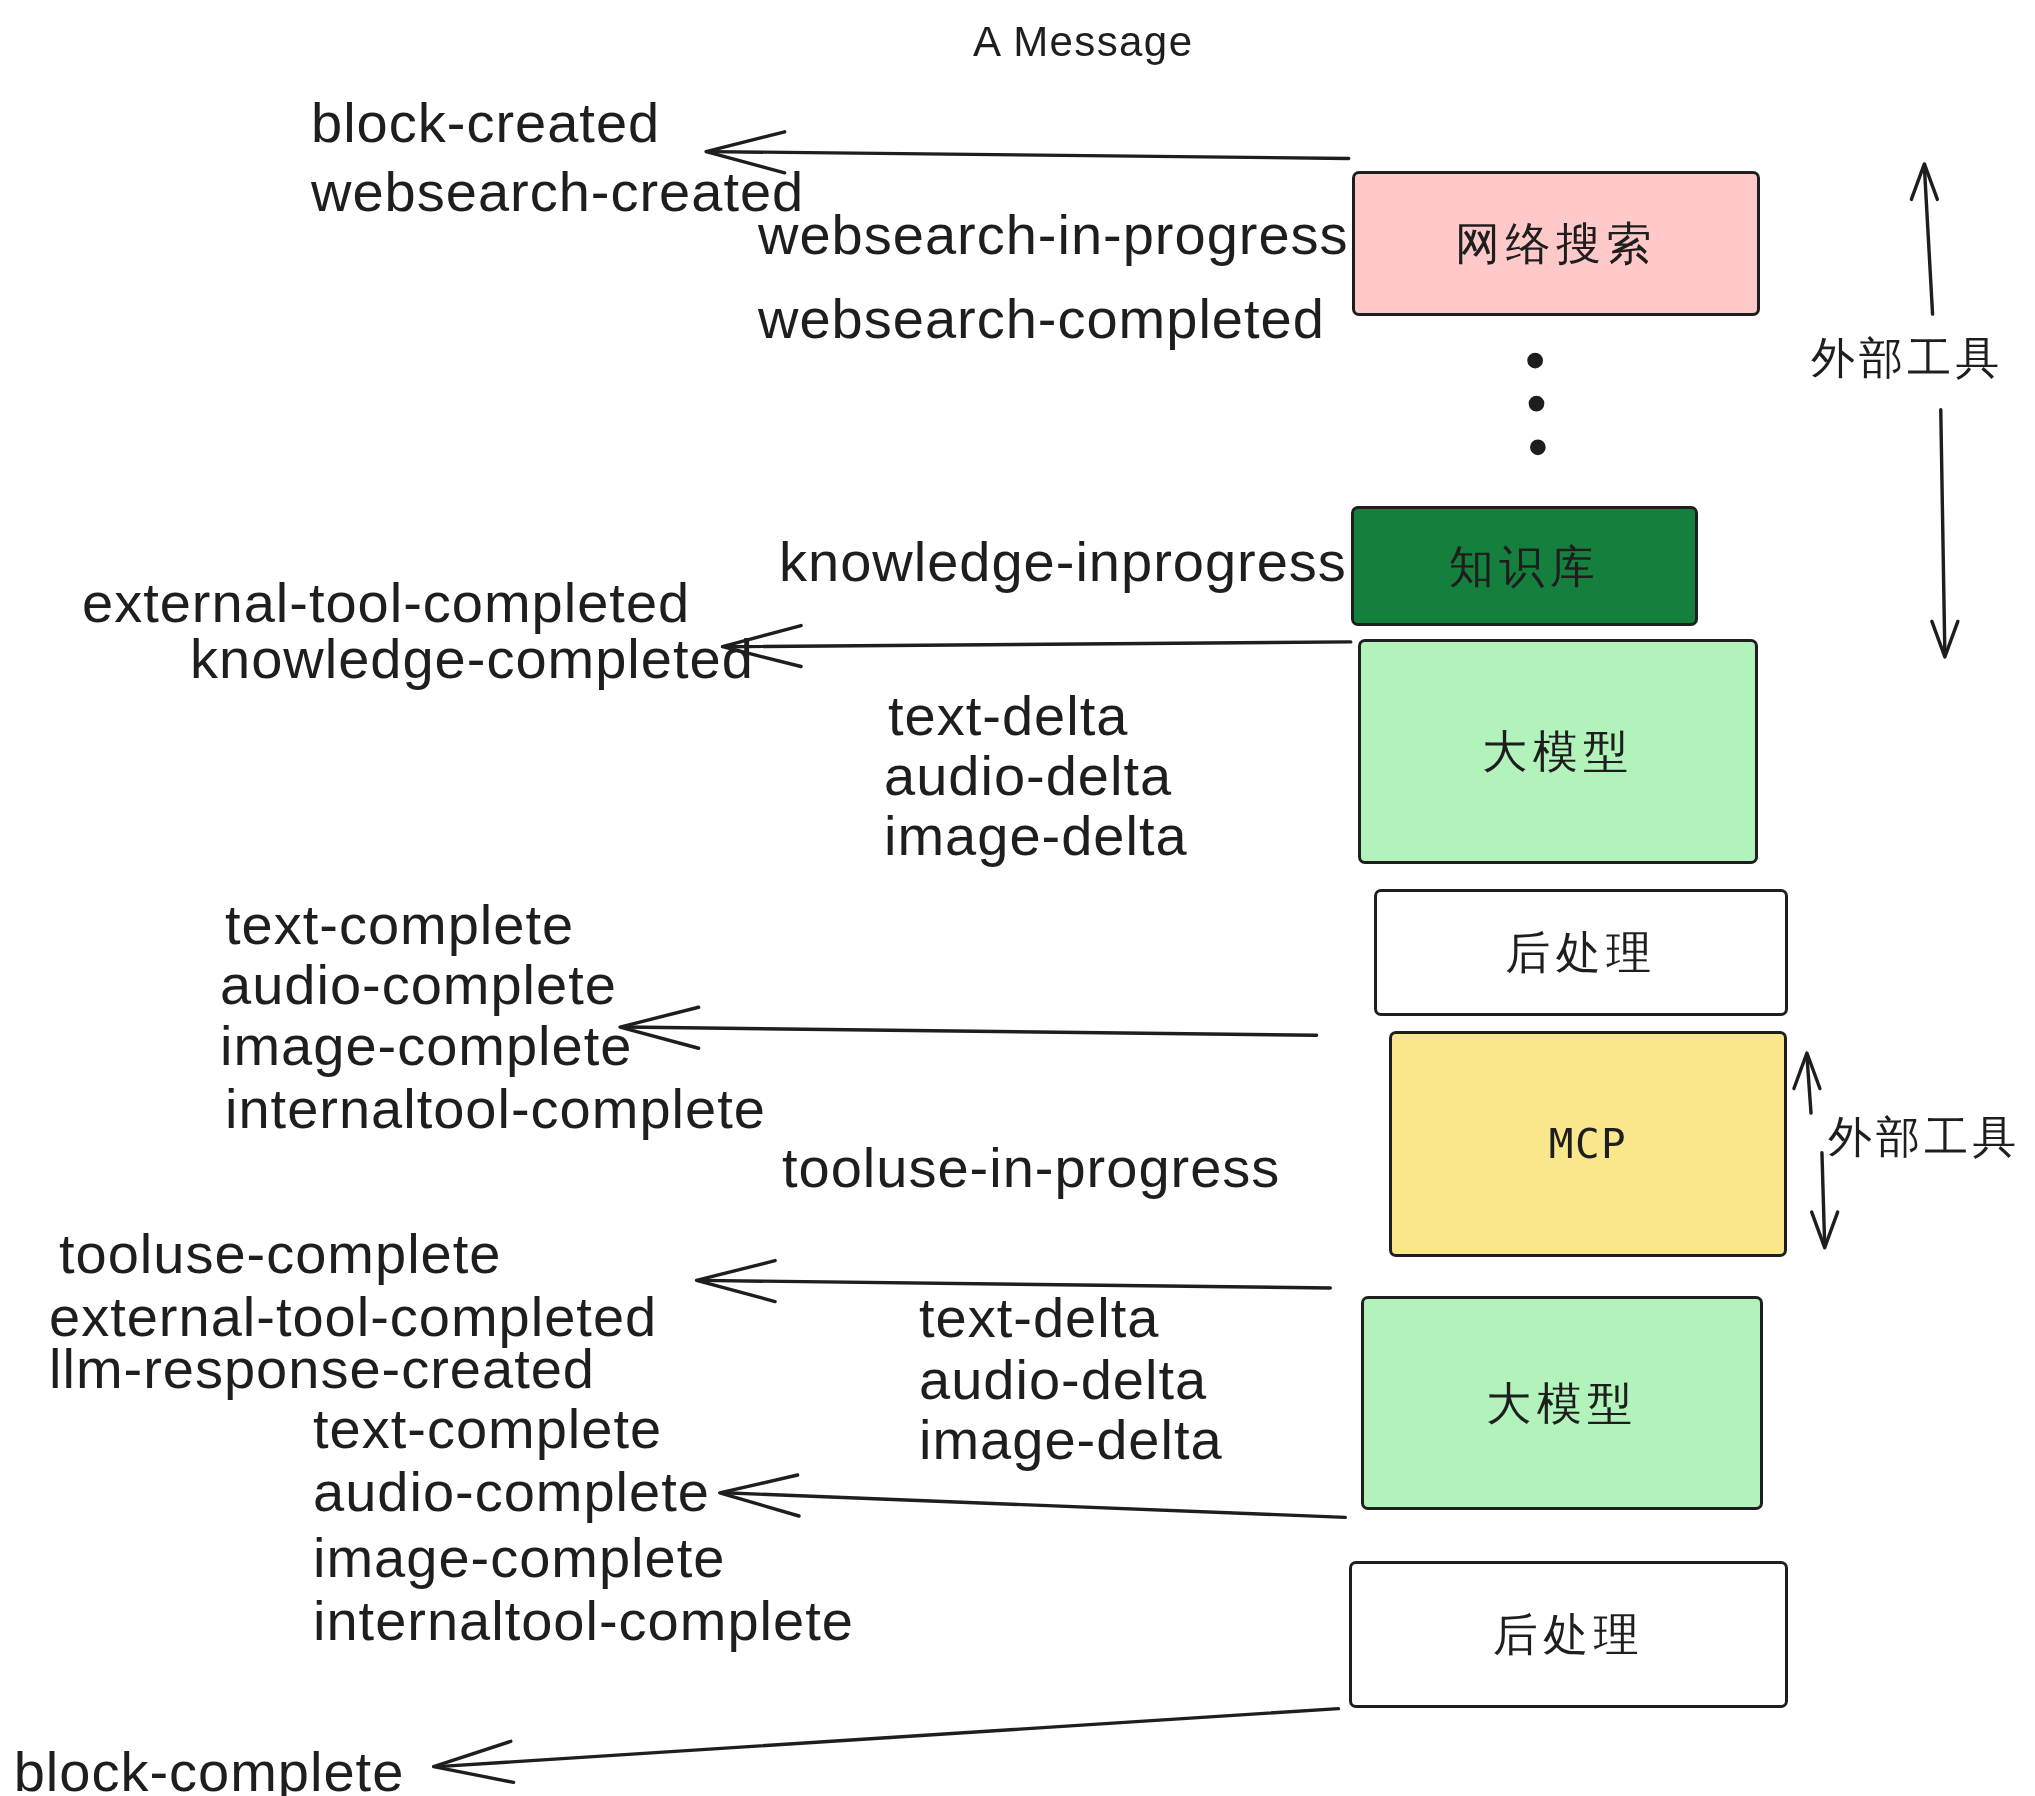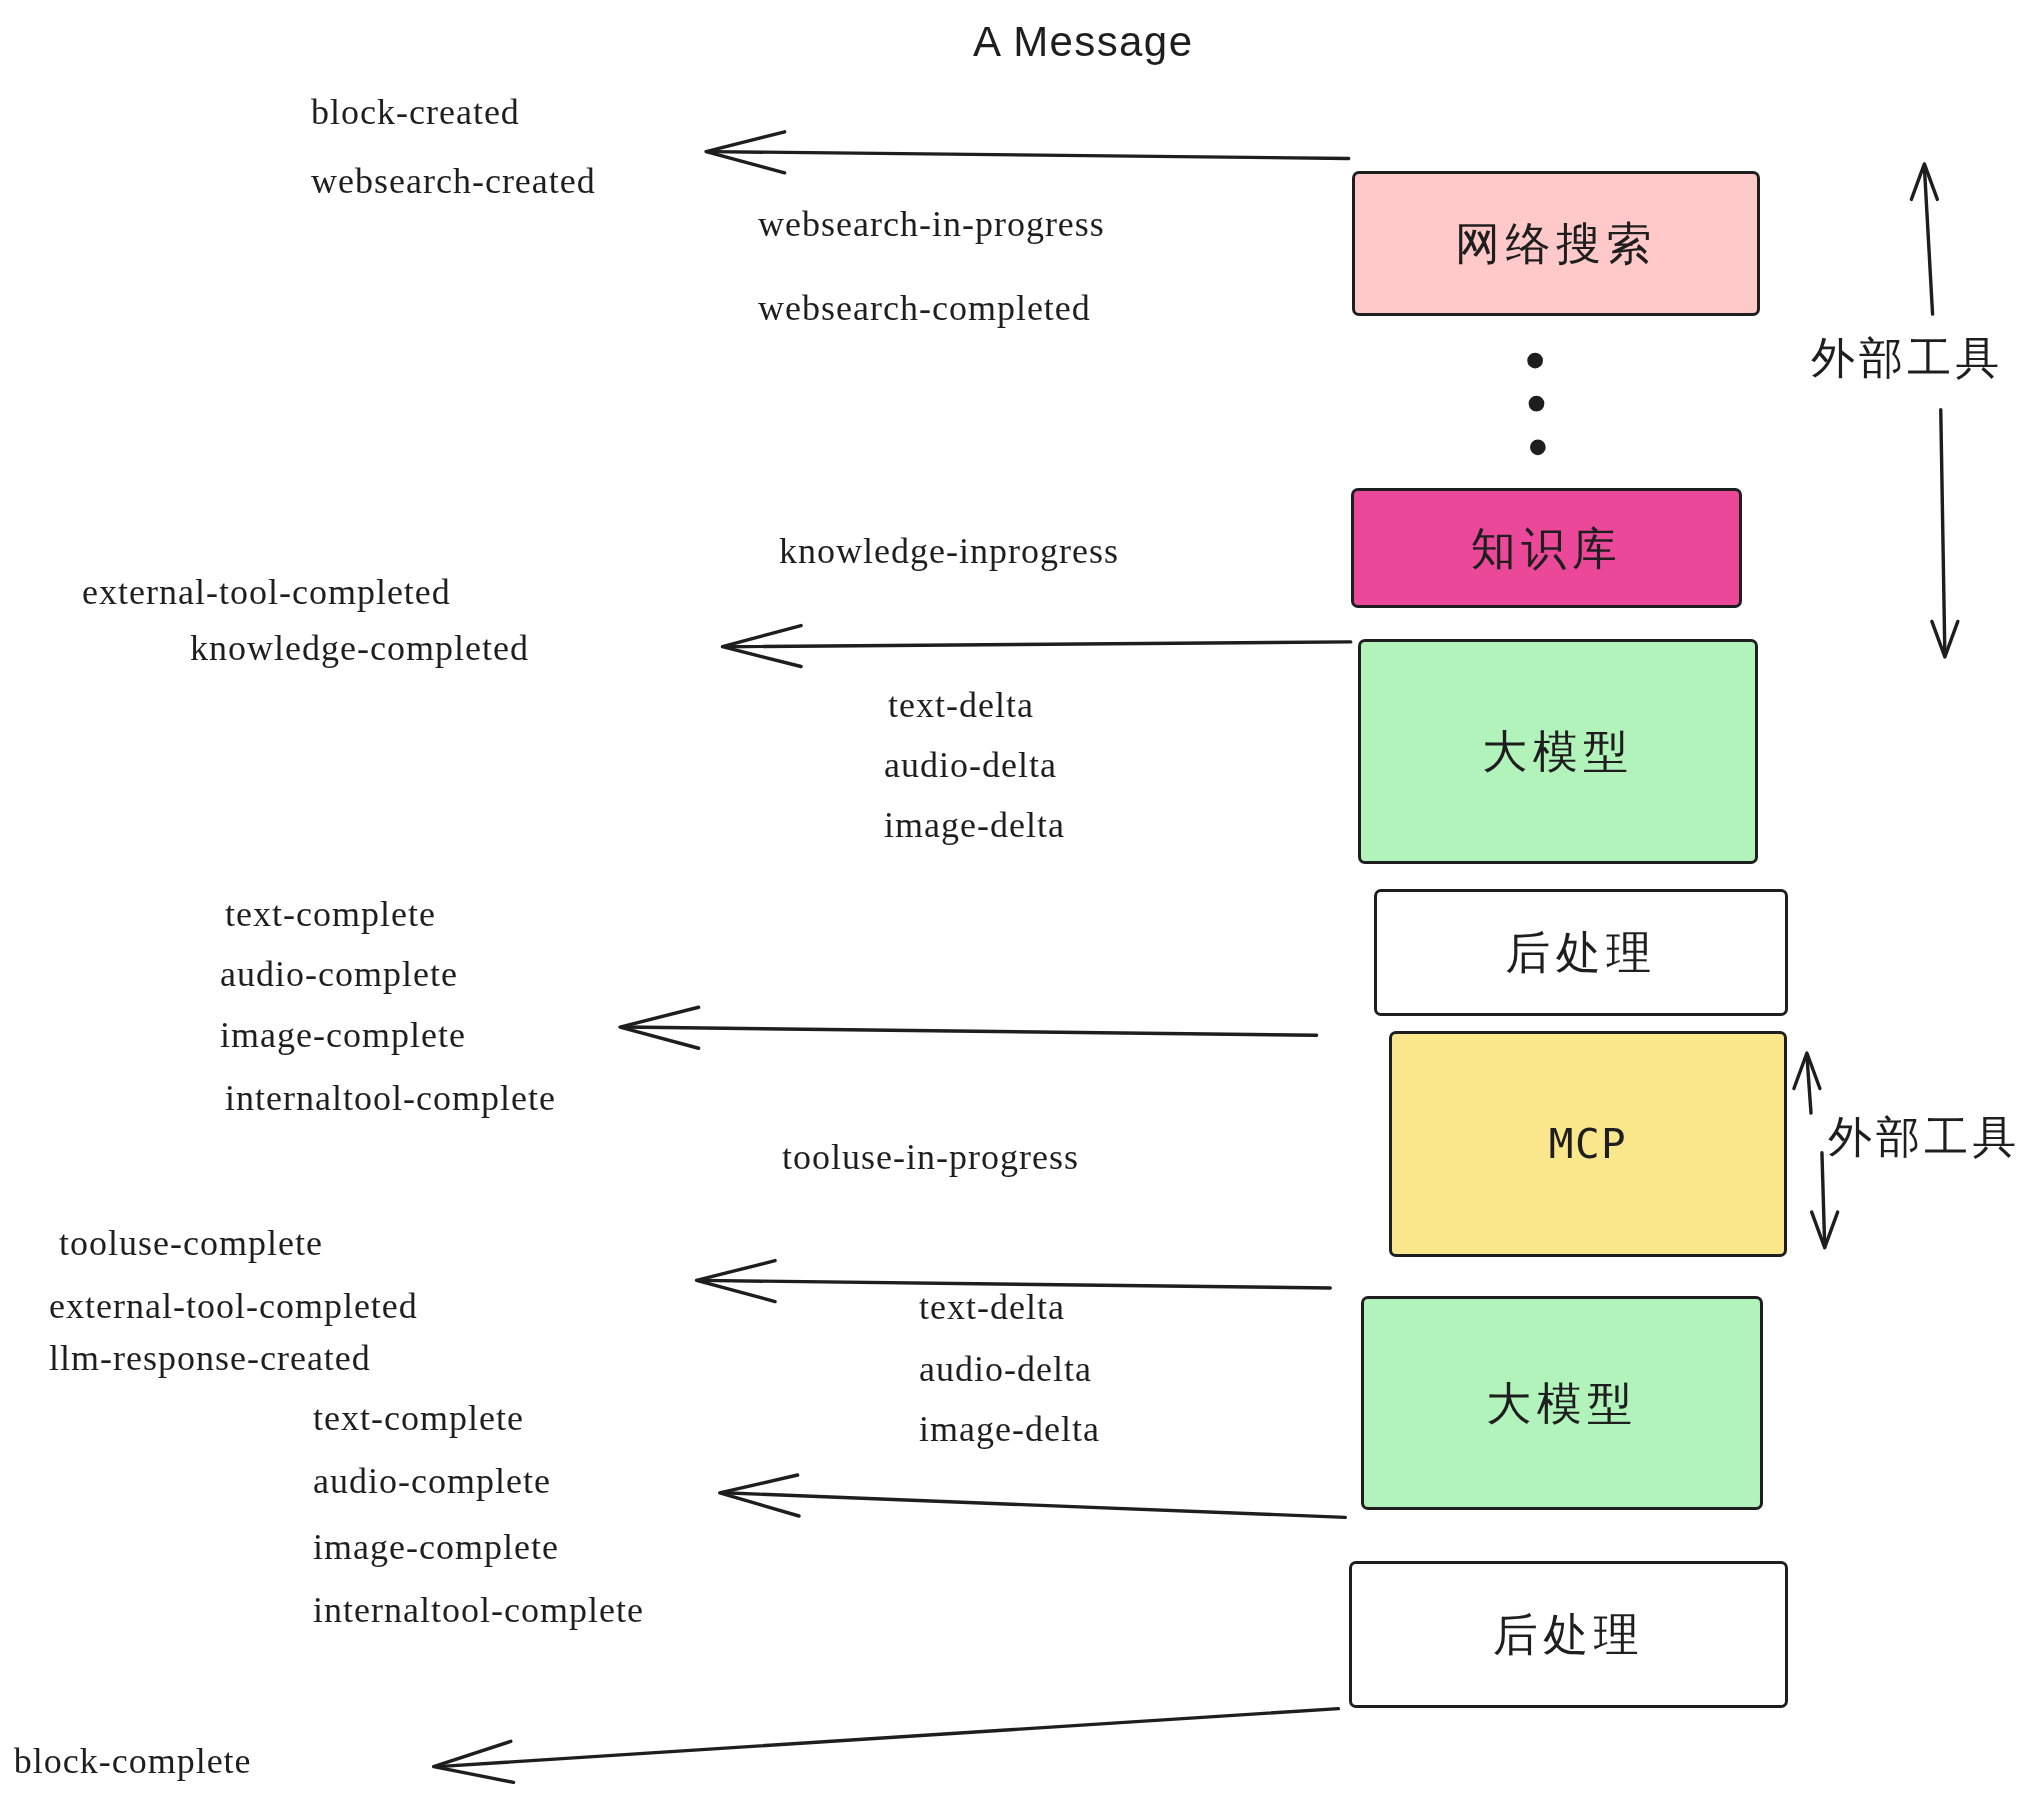--- a/index.html
+++ b/index.html
@@ -4,22 +4,22 @@
 <style>
   html,body{margin:0;padding:0;}
   body{
     width:2035px;height:1796px;position:relative;overflow:hidden;
     background:#ffffff;color:#1e1e1e;
     font-family:"DejaVu Sans","Liberation Sans",sans-serif;
   }
   .canvas{position:absolute;inset:0;}
   .ev{
     position:absolute;
-    font-family:Liberation Serif, serif;
-    font-size:36px;line-height:1.05;letter-spacing:1px;
+    font-family:Liberation Sans, sans-serif;
+    font-size:56px;line-height:1.05;letter-spacing:1px;
     white-space:nowrap;
   }
   .title{
     position:absolute;
     font-family:Liberation Sans, sans-serif;
     font-size:42px;line-height:1;letter-spacing:1.4px;white-space:nowrap;
   }
   .box{
     position:absolute;box-sizing:border-box;
     border:3.4px solid #1e1e1e;border-radius:7px;
@@ -69,21 +69,21 @@
   <div class="ev" style="left:313px;top:1400px">text-complete</div>
   <div class="ev" style="left:313px;top:1463px">audio-complete</div>
   <div class="ev" style="left:313px;top:1529px">image-complete</div>
   <div class="ev" style="left:313px;top:1592px">internaltool-complete</div>
   <div class="ev" style="left:13.7px;top:1743px">block-complete</div>
 
   <div class="box" style="left: 1352px; top: 171px; width: 408px; height: 145px; background-color: rgb(255, 201, 201);">
     <span class="box-label">网络搜索</span>
   </div>
 
-  <div class="box" style="left: 1351px; top: 488px; width: 391px; height: 120px; background-color: #ec4899;">
+  <div class="box" style="left: 1351px; top: 506px; width: 347px; height: 120px; background-color: #15803d;">
     <span class="box-label">知识库</span>
   </div>
 
   <div class="box" style="left: 1358px; top: 639px; width: 400px; height: 225px; background-color: rgb(178, 242, 187);">
     <span class="box-label">大模型</span>
   </div>
 
   <div class="box" style="left: 1374px; top: 889px; width: 414px; height: 127px; background-color: rgb(255, 255, 255);">
     <span class="box-label">后处理</span>
   </div>

